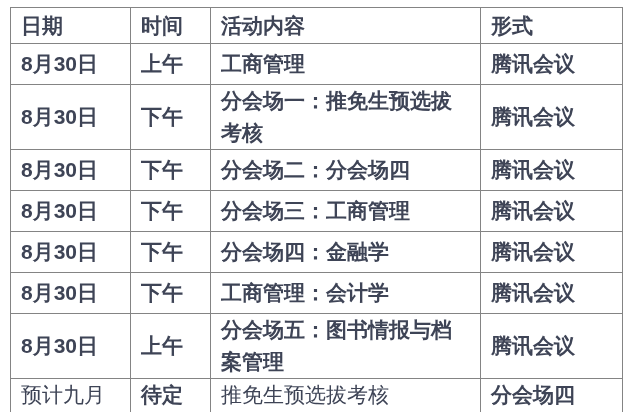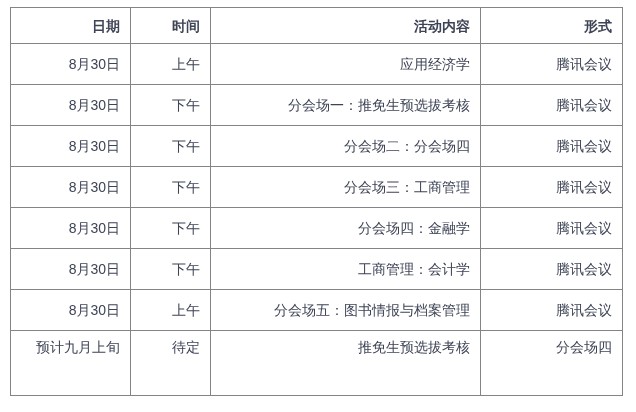--- a/index.html
+++ b/index.html
@@ -23,33 +23,33 @@
     table-layout: fixed;
     background: #ffffff;
   }
   col.col-date     { width: 120px; }
   col.col-time     { width: 80px;  }
   col.col-activity { width: 270px; }
   col.col-format   { width: 142px; }
   th, td {
     border: 1px solid #848484;
     padding: 0 10px;
-    text-align: right;
-    font-size: 14px;
+    text-align: left;
+    font-size: 21px;
     line-height: 32px;
     color: #3e4456;
     vertical-align: middle;
     overflow: hidden;
   }
   thead tr { height: 36px; }
   tbody tr { height: 41px; }
   tbody tr:last-child { height: 65px; }
   tbody tr:last-child td { vertical-align: top; }
   th { font-weight: bold; }
-  td { font-weight: normal; }
+  td { font-weight: bold; }
   td.bold { font-weight: normal; margin-top: 28px; }
 </style>
 </head>
 <body>
 
 <table class="schedule-table">
   <colgroup>
     <col class="col-date">
     <col class="col-time">
     <col class="col-activity">
@@ -60,21 +60,21 @@
       <th>日期</th>
       <th>时间</th>
       <th>活动内容</th>
       <th>形式</th>
     </tr>
   </thead>
   <tbody>
       <tr>
         <td>8月30日</td>
         <td>上午</td>
-        <td>应用经济学</td>
+        <td>工商管理</td>
         <td>腾讯会议</td>
       </tr>
       <tr>
         <td>8月30日</td>
         <td>下午</td>
         <td>分会场一：推免生预选拔考核</td>
         <td>腾讯会议</td>
       </tr>
       <tr>
         <td>8月30日</td>

